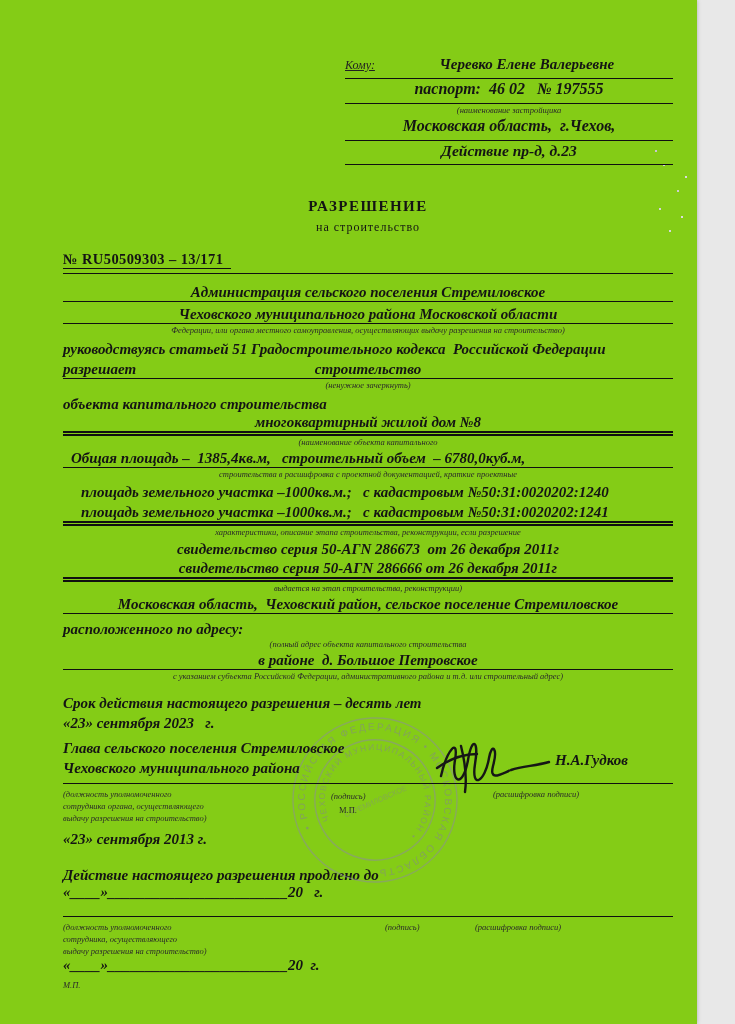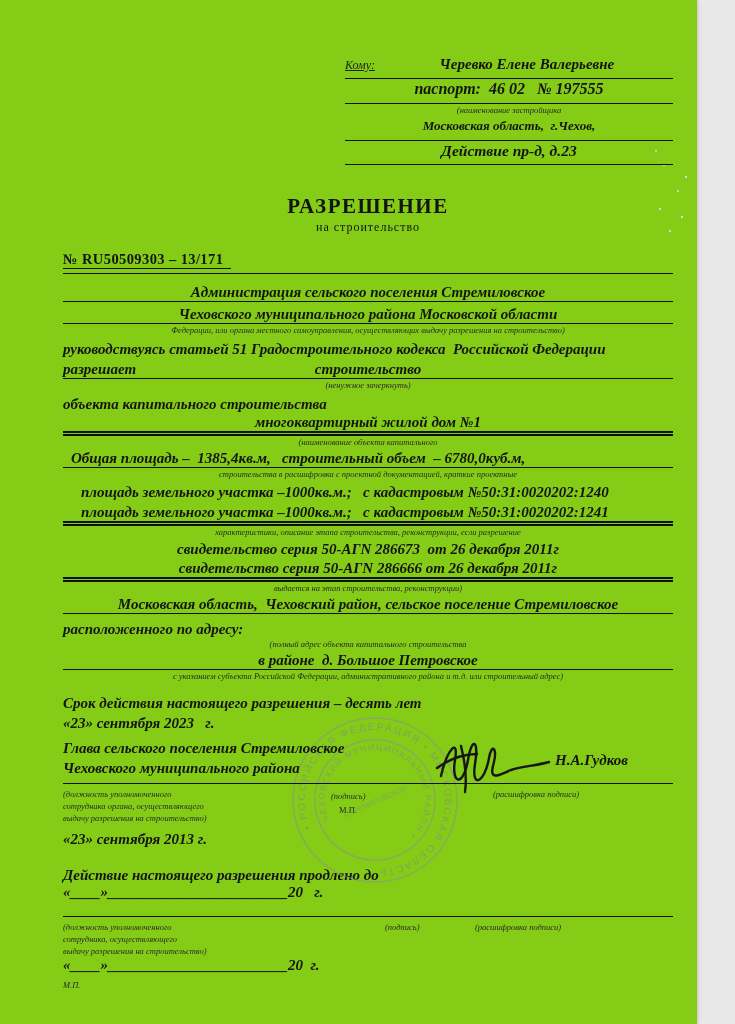--- a/index.html
+++ b/index.html
@@ -19,21 +19,21 @@
   .rule{border-bottom:1.7px solid #101010;}
   .dbl{border-bottom:5px double #101010;}
   .vline{display:flex;align-items:flex-end;justify-content:center;}
   
   .hdr{margin-left:282px;}
   .hdr .row{display:flex;align-items:baseline;}
   .hdr .lbl{font-size:12px;font-style:italic;text-decoration:underline;color:#222;flex:none;padding-right:6px;}
   .hdr .ctr{flex:1;text-align:center;}
   
   .ttl{ text-align:center;margin-top:30px;}
-  .ttl .t1{font-size:21px;font-weight:bold;letter-spacing:1.5px;line-height:22px;}
+  .ttl .t1{font-size:15px;font-weight:bold;letter-spacing:1.5px;line-height:22px;}
   .ttl .t2{font-size:12px;letter-spacing:1px;line-height:20px;}
   
   .num{margin-top:14px;height:22px;font-size:14.5px;font-weight:bold;letter-spacing:.4px;}
   .num span{border-bottom:1.5px solid #101010;padding:0 8px 1px 0;}
   
   .v{font-style:italic;font-weight:bold;font-size:15px;}
   .h27{height:27px;} .h22{height:22px;} .h21{height:21px;}
   .h20{height:20px;} .h19{height:19px;} .h18{height:18px;} .h24{height:24px;}
   .left{justify-content:flex-start;text-align:left;}
   .ind8{padding-left:8px;} .ind18{padding-left:18px;}
@@ -65,21 +65,21 @@
     <div class="hdr">
       <div class="row rule" style="height:23px;">
         <span class="lbl">Кому:</span>
         <span class="ctr fill">Черевко Елене Валерьевне</span>
       </div>
       <div class="rule" style="height:24px;text-align:center;">
         <span class="fill" style="font-size:16px;">паспорт:  46 02   № 197555</span>
       </div>
       <div class="cap">(наименование застройщика</div>
       <div class="rule" style="height:24px;text-align:center;">
-        <span class="fill" style="font-size:13px;margin-top:37px;">Московская область,  г.Чехов,</span>
+        <span class="fill" style="font-size:16px;margin-top:37px;">Московская область,  г.Чехов,</span>
       </div>
       <div class="rule" style="height:23px;text-align:center;">
         <span class="fill" style="font-size:15.5px;">Действие пр-д, д.23</span>
       </div>
     </div>
 
     <div class="ttl">
       <div class="t1">РАЗРЕШЕНИЕ</div>
       <div class="t2">на строительство</div>
     </div>
@@ -103,21 +103,21 @@
     <div class="permitrow rule">
       <span class="verb v">разрешает</span>
       <span class="ctr v">строительство</span>
     </div>
     <div class="cap">(ненужное зачеркнуть)</div>
 
     <div class="vline left h22 v">
       <span class="pre">объекта капитального строительства</span>
     </div>
     <div class="vline dbl h18 v">
-      <span class="pre">многоквартирный жилой дом №1</span>
+      <span class="pre">многоквартирный жилой дом №8</span>
     </div>
     <div class="cap">(наименование объекта капитального</div>
 
     <div class="vline left rule h19 v ind8">
       <span class="pre">Общая площадь –  1385,4кв.м,   строительный объем  – 6780,0куб.м,</span>
     </div>
     <div class="cap">строительства в расшифровка с проектной документацией, краткие проектные</div>
 
     <div class="vline left h21 v ind18">
       <span class="pre">площадь земельного участка –1000кв.м.;   с кадастровым №50:31:0020202:1240</span>

